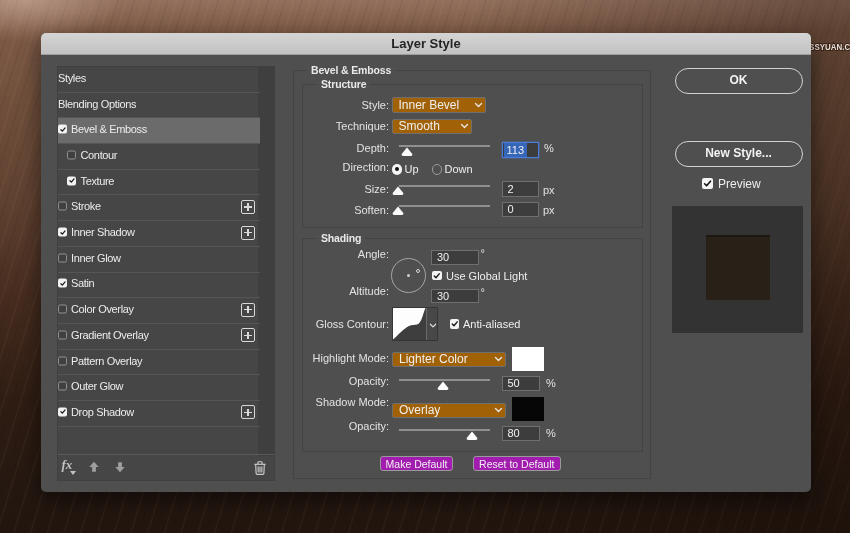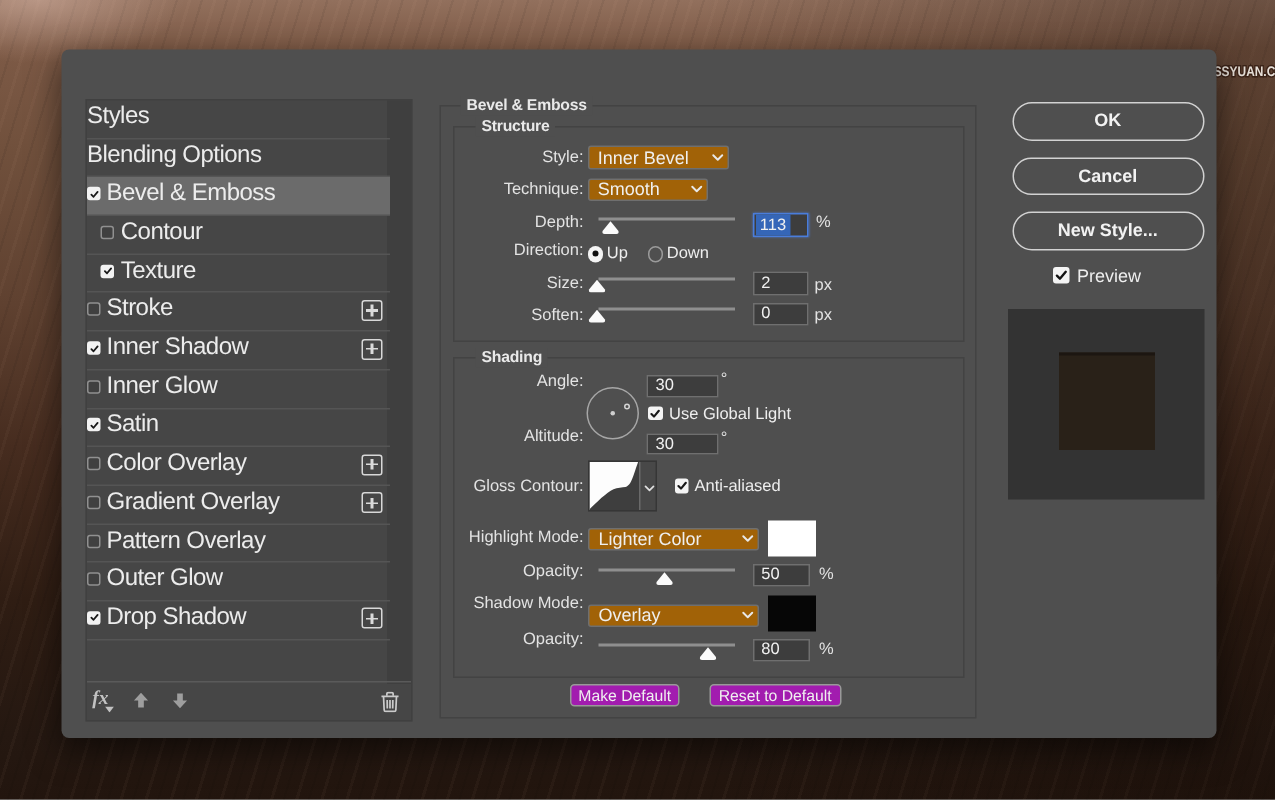--- a/index.html
+++ b/index.html
@@ -16,21 +16,21 @@
   #dlg{left:41px;top:33px;width:770px;height:459px;border-radius:5px;
        background:#4f4f4f;box-shadow:0 8px 22px rgba(0,0,0,0.55);}
   #titlebar{left:0;top:0;width:770px;height:22px;border-radius:5px 5px 0 0;
        background:linear-gradient(#d4d4d4,#c2c2c2);
        border-bottom:1px solid #9e9e9e;box-sizing:border-box;
        text-align:center;font-size:13px;font-weight:bold;color:#242424;line-height:22px;}
   
   #leftpanel{left:15.5px;top:33px;width:218px;height:415px;background:#464646;
        border:1px solid #404040;box-sizing:border-box;}
   .row{position:absolute;left:0;width:202px;height:25.7px;border-bottom:1px solid #555555;
-       box-sizing:border-box;color:#ececec;font-size:16px;letter-spacing:-0.35px;}
+       box-sizing:border-box;color:#ececec;font-size:11px;letter-spacing:-0.35px;}
   .row .lbl{position:absolute;top:calc(50% - 1.5px);transform:translateY(-50%);white-space:nowrap;}
   .rowsel{background:#6b6b6b;}
   .gutter{position:absolute;right:0;top:0;width:16px;height:389px;background:#3f3f3f;}
   .cb{position:absolute;width:9px;height:9px;border-radius:2px;top:calc(50% - 1.5px);transform:translateY(-50%);}
   .cb.on{background:#f2f2f2;}
   .cb.off{background:rgba(0,0,0,0.08);border:1px solid #909090;box-sizing:border-box;}
   .cb.on svg{position:absolute;left:0.5px;top:0.5px;width:8px;height:8px;}
   .plus{position:absolute;left:183.5px;top:calc(50% - 1px);transform:translateY(-50%);width:12px;height:12px;
        border:1.4px solid #d8d8d8;border-radius:2px;}
   .plus:before{content:"";position:absolute;left:50%;top:2.2px;bottom:2.2px;width:1.6px;margin-left:-0.8px;background:#dadada;}
@@ -100,20 +100,21 @@
       </g>
     </g>
   </defs>
   <use href="#wg" stroke="#3a2217" stroke-width="2.2" opacity="0.8" stroke-linecap="round"></use>
   <use href="#wg" stroke="#f4efe9" stroke-width="1.25" opacity="0.95" stroke-linecap="round"></use>
   <text x="98" y="13.4" font-family="Liberation Sans, sans-serif" font-size="9.2" font-weight="bold" textLength="87" lengthAdjust="spacingAndGlyphs" fill="#efe9e2" stroke="#3a2217" stroke-width="2" paint-order="stroke" opacity="0.95">WWW.MISSYUAN.COM</text>
 </svg>
 </div>
 
 <div class="abs" id="dlg">
+  <div class="abs" id="titlebar">Layer Style</div>
 
   <div class="abs" id="leftpanel">
     <div class="gutter"></div>
     <div id="rows">
 <div class="row" style="top:0.0px;">
           <span class="lbl" style="left:0.5px;">Styles</span>
         </div>
 <div class="row" style="top:25.7px;">
           <span class="lbl" style="left:0.5px;">Blending Options</span>
         </div>
@@ -349,21 +350,20 @@
     <div class="vbox" style="left:460.5px;top:392.5px;width:38px;height:15.5px;">
         <span>80</span>
       </div>
     <div class="unit" style="left:505px;top:399.5px;">%</div>
 
     <div class="btn" style="left:339px;top:422.5px;width:73px;height:15.5px;line-height:14px;">Make Default</div>
     <div class="btn" style="left:432px;top:422.5px;width:87.5px;height:15.5px;line-height:14px;">Reset to Default</div>
   </div>
 
   <div class="pill" style="top:34.5px;line-height:23px;">OK</div>
-  <div class="pill" style="top:71.5px;height:25.5px;line-height:22.5px;">Cancel</div>
   <div class="pill" style="top:108px;height:25.5px;line-height:22.5px;text-align:center;">New Style...</div>
   <div class="ccb" style="left:661px;top:144.5px;width:11px;height:11px;">
     <svg width="11" height="11" viewBox="0 0 11 11">
         <path d="M2.6 5.8 L4.6 7.8 L8.5 3.2" stroke="#141414" stroke-width="1.6" fill="none" stroke-linecap="round" stroke-linejoin="round"></path>
       </svg>
   </div>
   <div class="ccblbl" style="left:677px;top:150.5px;font-size:12px;">Preview</div>
   <div class="abs" style="left:631px;top:173px;width:131px;height:127px;background:#333333;">
     <div class="abs" style="left:34px;top:29px;width:64px;height:65px;background:#292118;border-top:2px solid #1c1611;box-sizing:border-box;"></div>
   </div>

